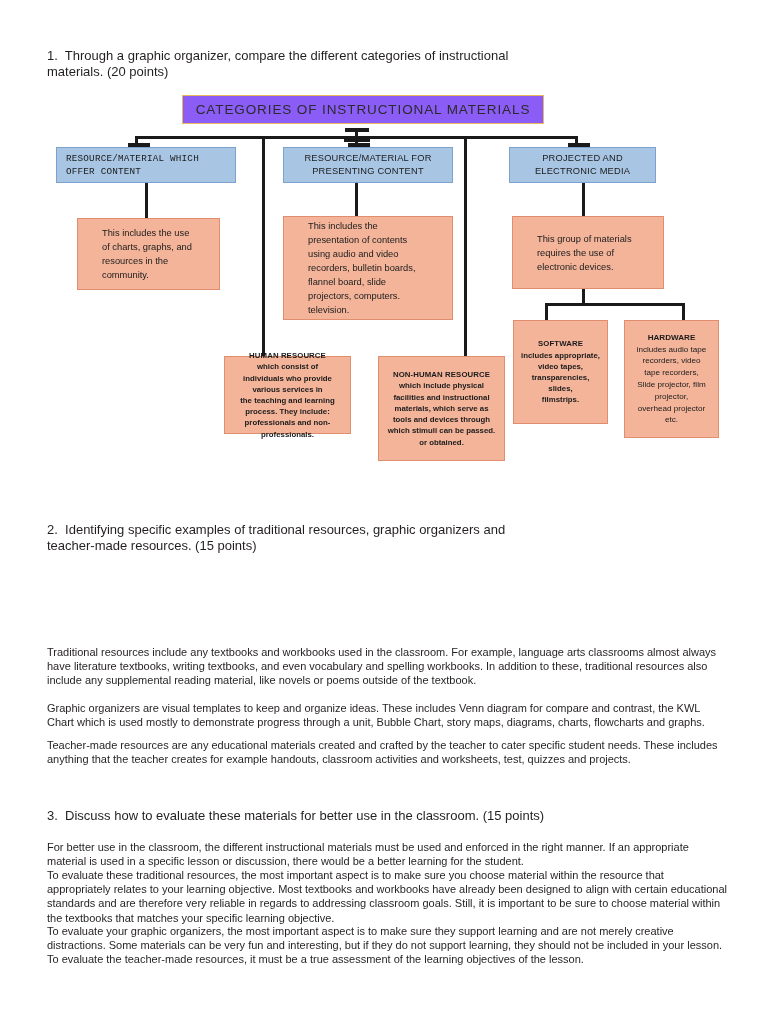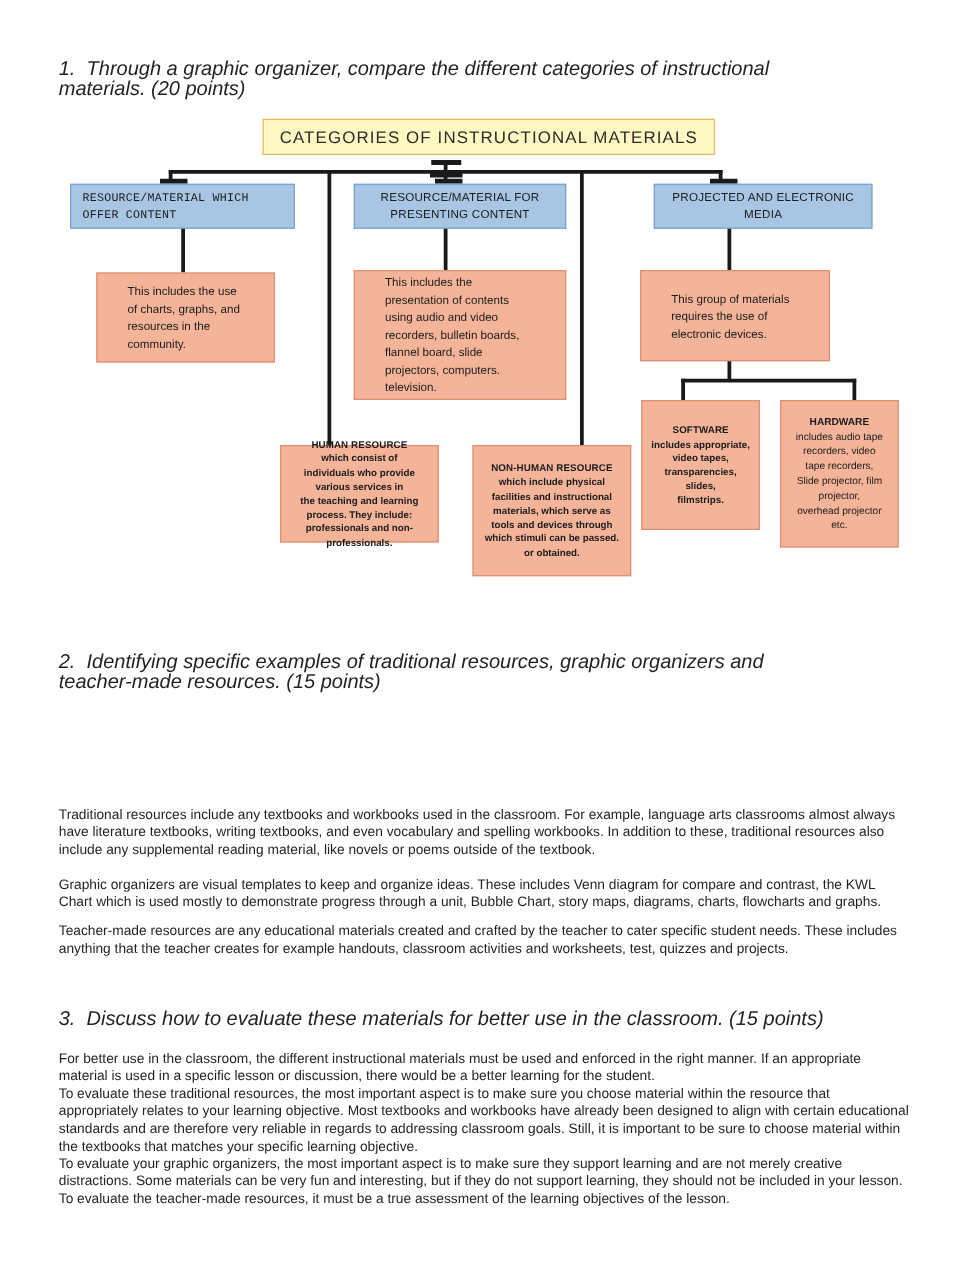--- a/index.html
+++ b/index.html
@@ -17,25 +17,24 @@
   }
   .page {
     position: absolute;
     inset: 0;
     background: #ffffff;
   }
 
   
   .q-line {
     position: absolute;
-    font-size: 16px;
+    font-size: 13px;
     line-height: 15.5px;
     color: #231f20;
     white-space: pre-wrap;
-    font-style: italic;
   }
   .body-par {
     position: absolute;
     font-size: 11px;
     line-height: 14.2px;
     color: #231f20;
     white-space: pre-wrap;
   }
 
   
@@ -48,31 +47,30 @@
   }
   .node {
     position: absolute;
     box-sizing: border-box;
     display: flex;
     flex-direction: column;
     justify-content: center;
   }
   .node-title {
     position: absolute;
-    background: #fef9c3;
+    background: #8b5cf6;
     border: 1px solid #e8b85c;
     color: #2b2b2b;
     font-size: 13.5px;
     letter-spacing: 0.9px;
     text-align: center;
     display: flex;
     align-items: center;
     justify-content: center;
     box-sizing: border-box;
-    margin-left: 28px;
   }
   .node-blue {
     background: #a8c5e4;
     border: 1px solid #7ba3cf;
     color: #1b1b1b;
     font-size: 9.3px;
     line-height: 13px;
     padding: 6px 9px;
     letter-spacing: 0.2px;
   }
@@ -151,21 +149,21 @@
 
     <div class="ln ln-v" style="left:262px; top:136px; height:222px;"></div>
     <div class="ln ln-v" style="left:464px; top:136px; height:222px;"></div>
 
     <div class="node node-blue left-align" style="left:56px; top:147px; width:180px; height:36px;">RESOURCE/MATERIAL WHICH
 OFFER CONTENT</div>
 
     <div class="node node-blue center-align" style="left:283px; top:147px; width:170px; height:36px;">RESOURCE/MATERIAL FOR
 PRESENTING CONTENT</div>
 
-    <div class="node node-blue center-align" style="left:523px; top:147px; width:175px; height:36px;">PROJECTED AND ELECTRONIC
+    <div class="node node-blue center-align" style="left:509px; top:147px; width:147px; height:36px;">PROJECTED AND ELECTRONIC
 MEDIA</div>
 
     <div class="ln ln-v" style="left:145px; top:183px; height:35px;"></div>
     <div class="ln ln-v" style="left:355px; top:183px; height:33px;"></div>
     <div class="ln ln-v" style="left:582px; top:183px; height:33px;"></div>
 
     <div class="node node-salmon left-align" style="left:77px; top:218px; width:143px; height:72px;">This includes the use of
 charts, graphs, and
 resources in the community.</div>
 

